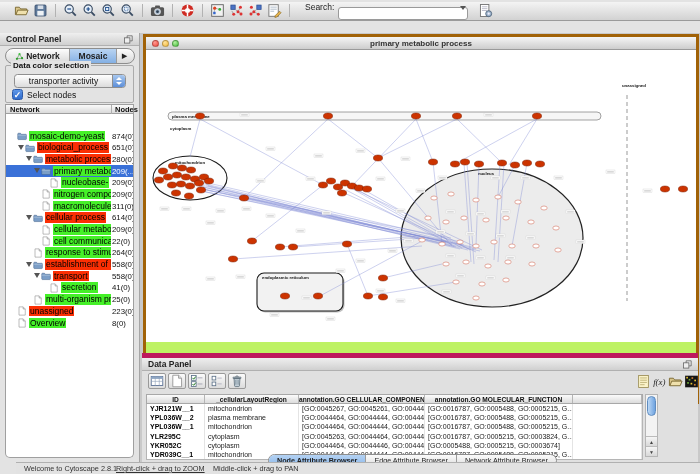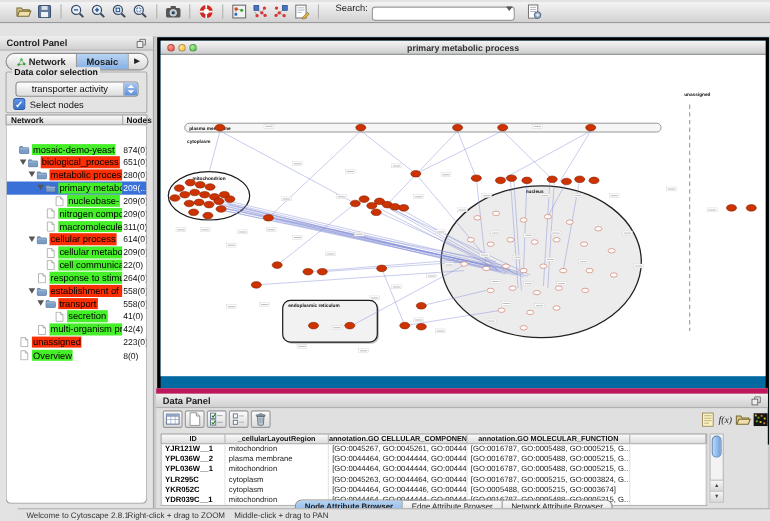--- a/index.html
+++ b/index.html
@@ -71,21 +71,21 @@
     border-right:3.5px solid transparent;border-top:5px solid #555;}
   .tico{position:absolute;top:1px;width:10px;height:10px;}
   .chip{position:absolute;top:0.5px;font-size:8.5px;line-height:10.5px;padding:0 1px;
     white-space:nowrap;overflow:hidden;color:#000;}
   .chip.green{background:#45f028;}
   .chip.red{background:#fb2f04;}
   .tval{position:absolute;left:106px;top:1.5px;font-size:7.8px;color:#111;white-space:nowrap;}
   .trow.sel .tval{color:#fff;}
   
   .desktop{position:absolute;left:140px;top:33px;width:560px;height:429px;background:#c9c9c9;}
-  .iframe{position:absolute;left:3px;top:1px;width:556px;height:370px;border:3px solid #000000;background:#0369a1;}
+  .iframe{position:absolute;left:3px;top:1px;width:556px;height:370px;border:3px solid #a16207;background:#bef264;}
   .iftitle{position:relative;height:13px;background:linear-gradient(#f5f5f5,#cdcdcd);border-bottom:1px solid #9a9a9a;}
   .iftitle .tl{width:7px;height:7px;top:2.5px;}
   .iftitle .ititle{position:absolute;left:0;top:0;width:100%;text-align:center;font-size:8px;
     font-weight:bold;line-height:13px;color:#333;}
   .netcanvas{display:block;width:550px;height:292px;background:#fff;}
   .rl{font-size:4.3px;font-weight:bold;fill:#111;}
   .strip{position:absolute;left:5px;top:312px;width:551px;height:9px;background:#fbfbfb;overflow:hidden;}
   
   .dpanel{position:absolute;left:2px;top:320px;width:556px;height:109px;background:#e0e0e0;border-top:5px solid #be185d;}
   .dptools{position:absolute;left:0;top:13px;width:556px;height:21px;}
@@ -487,21 +487,21 @@
             <use href="#sym-tree-file"></use>
           </svg>
           <span class="chip green" style="left:55px;max-width:50px">secretion</span>
           <span class="tval">41(0)</span>
         </div>
         <div class="trow">
           <svg class="tico" viewBox="0 0 16 16" style="left:27px">
             <use href="#sym-tree-file"></use>
           </svg>
           <span class="chip green" style="left:39px;max-width:66px">multi-organism pro</span>
-          <span class="tval">42(4)</span>
+          <span class="tval">25(0)</span>
         </div>
         <div class="trow">
           <svg class="tico" viewBox="0 0 16 16" style="left:11px">
             <use href="#sym-tree-file"></use>
           </svg>
           <span class="chip red" style="left:23px;max-width:82px">unassigned</span>
           <span class="tval">223(0)</span>
         </div>
         <div class="trow">
           <svg class="tico" viewBox="0 0 16 16" style="left:11px">
@@ -887,17 +887,17 @@
           <div class="dseg sel">Node Attribute Browser</div>
           <div class="dseg">Edge Attribute Browser</div>
           <div class="dseg">Network Attribute Browser</div>
         </div>
     </div>
   </div>
 
   <div class="statusbar">
     <div class="grip"></div>
   <span class="sitem" style="left: 8px;">Welcome to Cytoscape 2.8.1</span>
-      <span class="sitem" style="left: 100px;">Right-click + drag to ZOOM</span>
+      <span class="sitem" style="left: 100px; text-decoration: underline;">Right-click + drag to ZOOM</span>
       <span class="sitem" style="left: 197px;">Middle-click + drag to PAN</span>
     </div>
 
 </div>
 
 </body></html>

